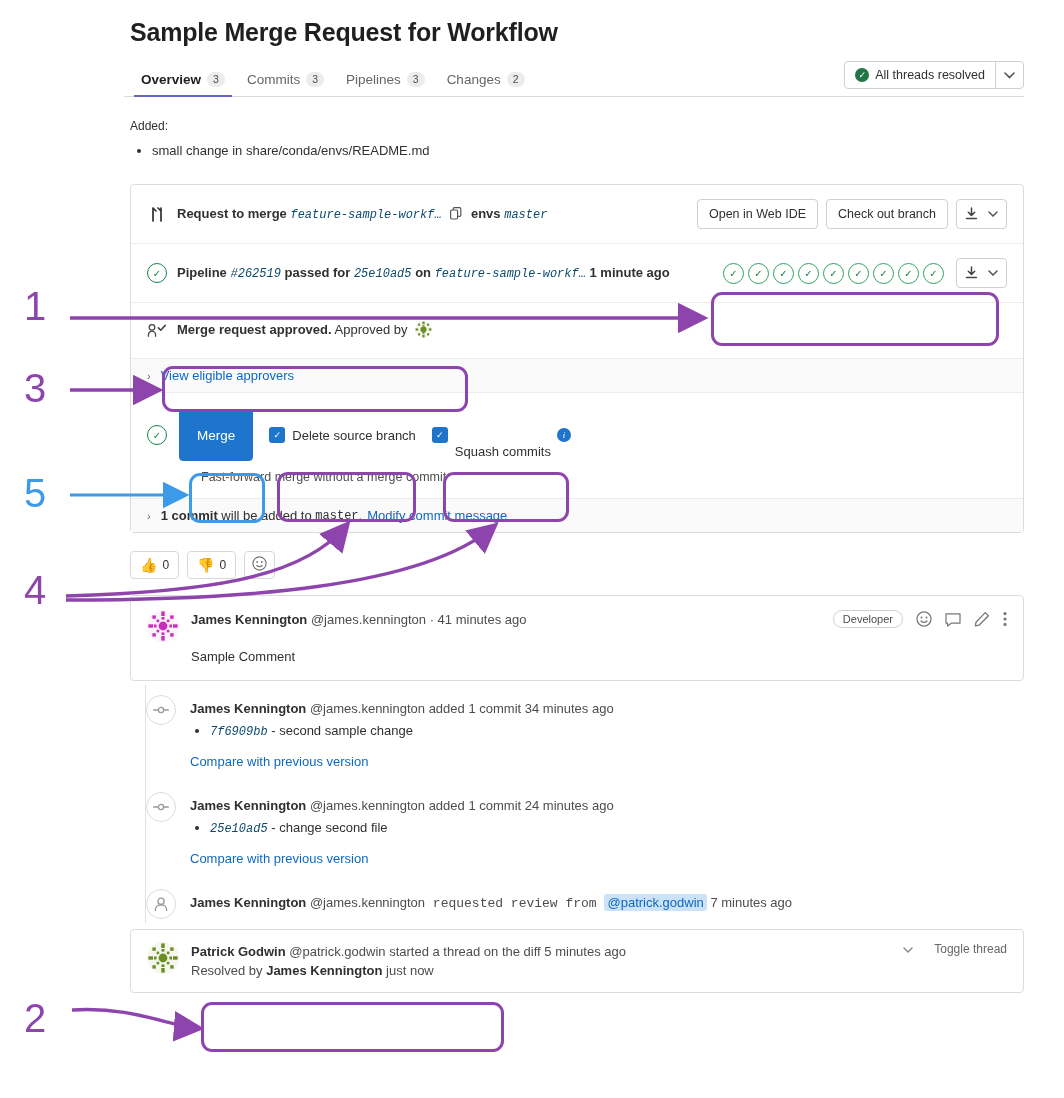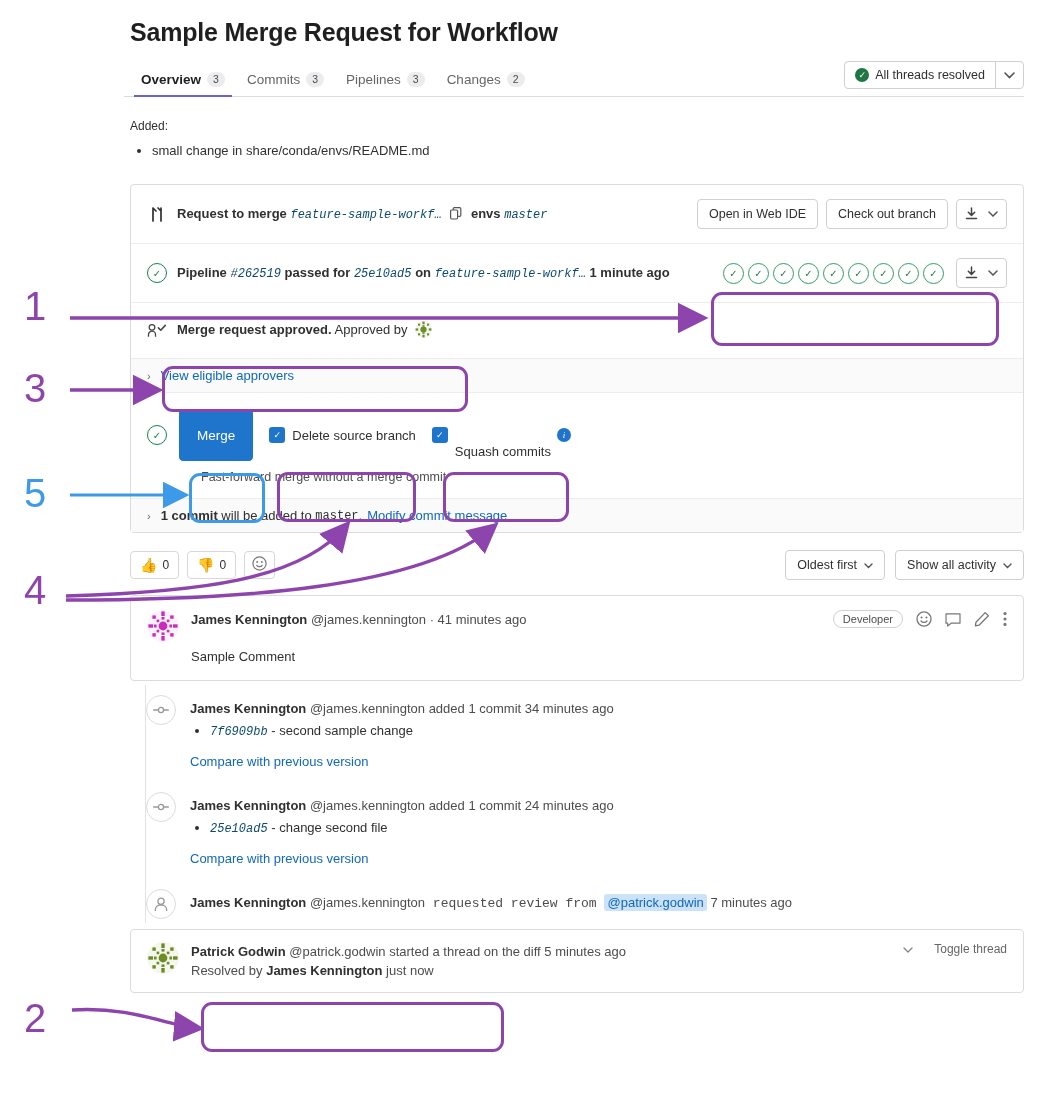--- a/index.html
+++ b/index.html
@@ -398,38 +398,20 @@
     </div>
     <div class="rbtn sq">
       <span>
         <svg width="15" height="15" viewBox="0 0 15 15">
             <circle cx="7.5" cy="7.5" r="6.6" stroke="#777" stroke-width="1.2" fill="none"></circle>
             <circle cx="5.2" cy="6" r="0.95" fill="#777"></circle>
             <circle cx="9.8" cy="6" r="0.95" fill="#777"></circle>
             <path d="M4.7 9.4c.8.9 1.8 1.3 2.8 1.3s2-.4 2.8-1.3" stroke="#777" stroke-width="1.2" fill="none" stroke-linecap="round"></path>
           </svg>
       </span>
-    </div>
-    <div class="rright">
-      <button class="btn">
-        <span>Oldest first</span>
-        <span style="margin-left:7px;">
-          <svg width="9" height="6" viewBox="0 0 9 6">
-              <path d="M1 1l3.5 3.5L8 1" stroke="#555" stroke-width="1.4" fill="none" stroke-linecap="round"></path>
-            </svg>
-        </span>
-      </button>
-      <button class="btn">
-        <span>Show all activity</span>
-        <span style="margin-left:7px;">
-          <svg width="9" height="6" viewBox="0 0 9 6">
-              <path d="M1 1l3.5 3.5L8 1" stroke="#555" stroke-width="1.4" fill="none" stroke-linecap="round"></path>
-            </svg>
-        </span>
-      </button>
     </div>
   </div>
 
   <div class="activity">
 
     <div class="note-card">
       <div class="note-head">
         <span class="avatar">
           <svg width="32" height="32" viewBox="0 0 32 32">
             <circle cx="16" cy="16" r="16" fill="#fdf3fb"></circle>

